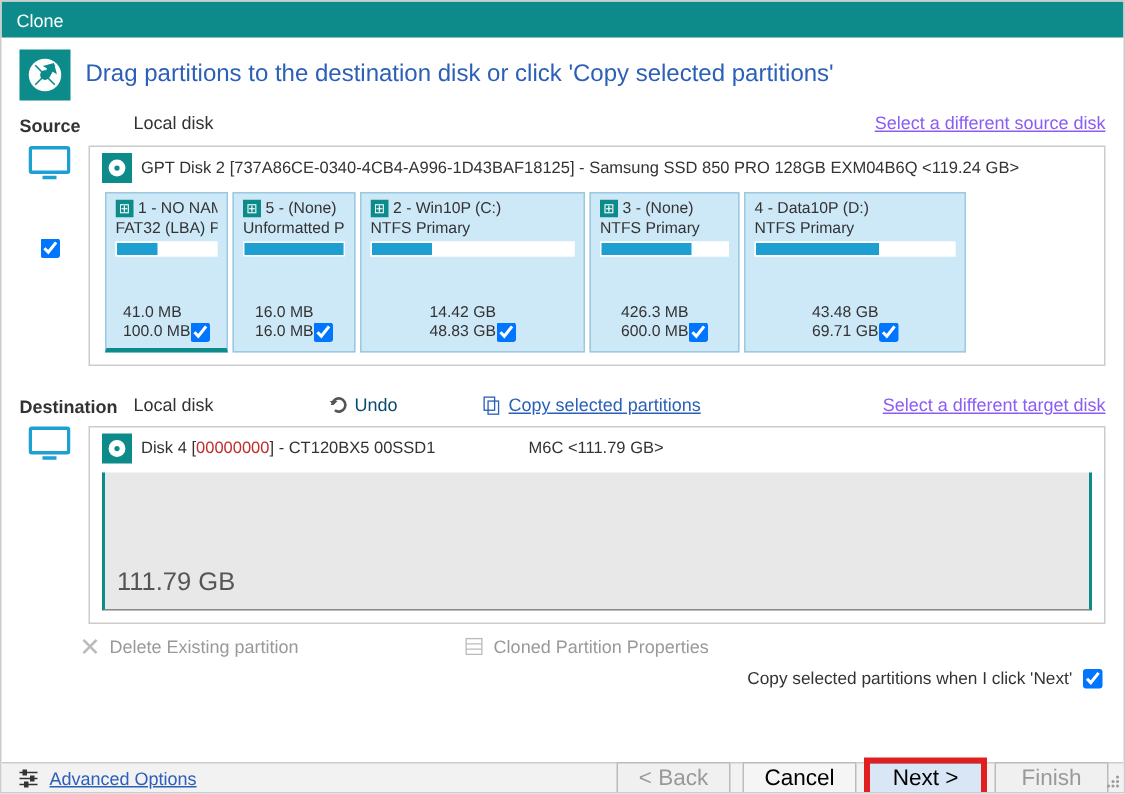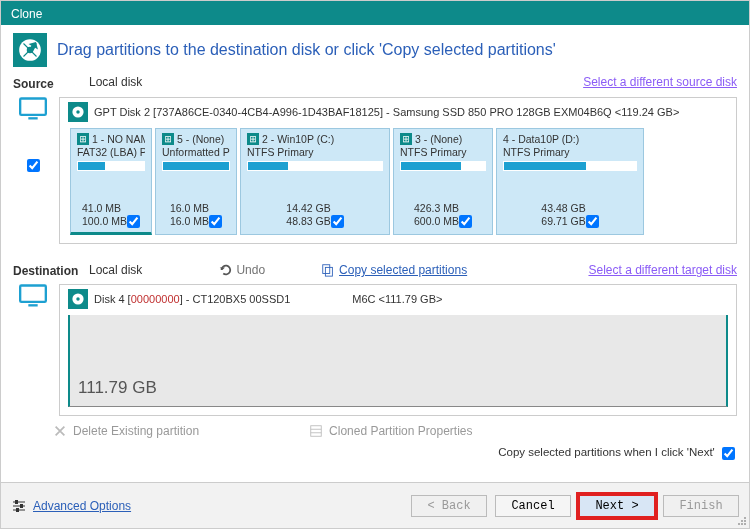--- a/index.html
+++ b/index.html
@@ -27,31 +27,31 @@
 .win-flag { width:12px; height:12px; background:#0d8a8a; display:flex; align-items:center; justify-content:center; flex-shrink:0;}
 .win-flag span{color:#fff;font-size:9px;line-height:1;}
 .part-type { white-space: nowrap; overflow: hidden; color:#333; margin-top:1px;}
 .usage-bar { height: 10px; background: #fff; margin-top: 3px; border:1px solid #fff; position:relative;}
 .usage-fill { height: 100%; background: #1da0d1; }
 .part-footer { display:flex; justify-content:center; align-items:flex-end; margin-top:31px;}
 .sizes { font-size:10.5px; line-height:1.25;}
 .part-check { width:13px; height:13px;}
 .part.sel { border-bottom: 3px solid #0d8a8a; }
 .dest-toolbar { display:flex; align-items:center; gap:18px; font-size:12px;}
-.undo { color:#737373; display:flex; align-items:center; gap:4px;}
+.undo { color:#0c4a6e; display:flex; align-items:center; gap:4px;}
 .copy-link { color:#2b5fb8; text-decoration:underline; display:flex; align-items:center; gap:4px; cursor:pointer;}
 .dest-area { min-height: 92px; background:#e8e8e8; border-left:2px solid #0d8a8a; border-right:2px solid #0d8a8a; border-bottom:1px solid #888; position:relative; margin-top:4px;}
 .dest-size { position:absolute; left:8px; bottom:8px; color:#555; font-size:17px;}
 .below-actions { display:flex; align-items:center; gap:30px; margin-top:8px; color:#999; font-size:12px; padding-left:40px;}
 .below-actions .act { display:flex; align-items:center; gap:6px;}
 .copy-auto-row { text-align:right; padding: 8px 14px 4px 0; font-size:11.5px;}
-.bottom-bar { position:absolute; left:0; right:0; bottom:0; height:46px; background:#f2f2f2; border-top:1px solid #ccc; display:flex; align-items:center; padding:0 10px; gap:8px;}
+.bottom-bar { position:absolute; left:0; right:0; bottom:0; height:20px; background:#f2f2f2; border-top:1px solid #ccc; display:flex; align-items:center; padding:0 10px; gap:8px;}
 .adv-opts { color:#2b5fb8; text-decoration:underline; display:flex; align-items:center; gap:6px; cursor:pointer; font-size:12px;}
 .spacer { flex:1; }
-.btn { min-width:76px; height:22px; background:#f5f5f5; border:1px solid #bbb; font-size:12px; cursor:pointer; padding:0 10px;font-family:Liberation Mono, monospace;}
+.btn { min-width:76px; height:22px; background:#f5f5f5; border:1px solid #bbb; font-size:15px; cursor:pointer; padding:0 10px;}
 .btn:disabled { color:#999; background:#f0f0f0;}
 .btn-highlight { outline: 4px solid #e02020; outline-offset:-1px; background:#d8e6f5; border:1px solid #5a8fc8;}
 .resize-grip { position:absolute; right:2px; bottom:2px; width:10px; height:10px; color:#999;}
 svg { display:block;}
 a.right-link{font-size:12px;}
 </style>
 </head>
 <body>
 
 <div class="titlebar">

